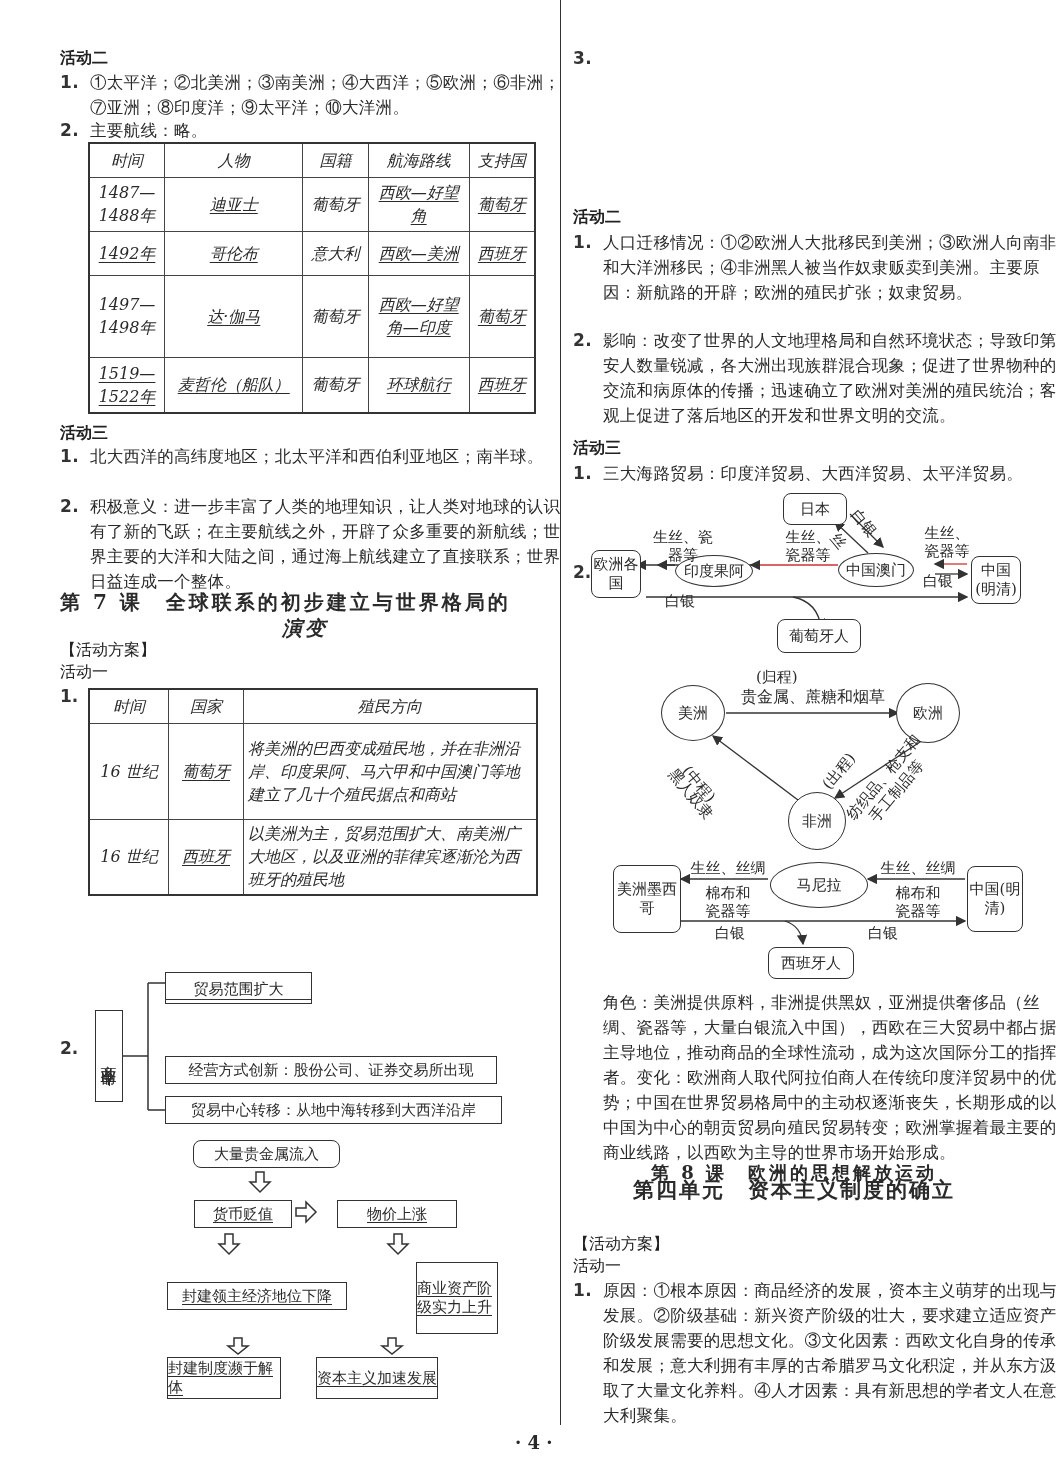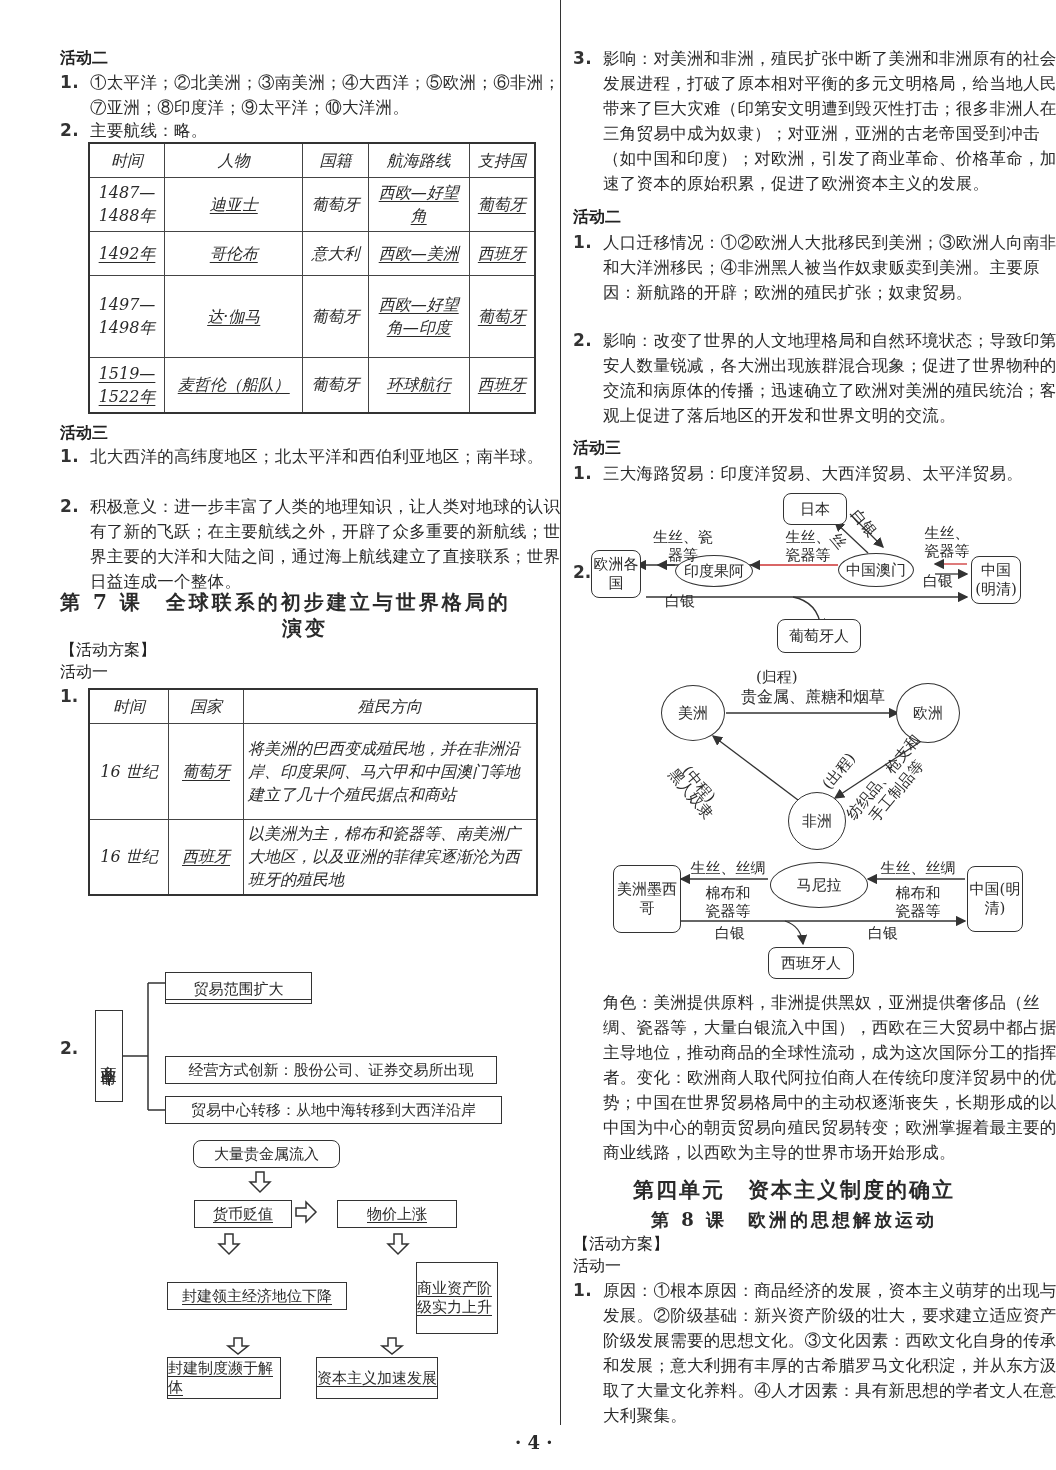--- a/index.html
+++ b/index.html
@@ -87,41 +87,41 @@
   <div class="item" style="top:444px;left:0;width:480px;">
     <span class="num">1.</span>
     <span>北大西洋的高纬度地区；北太平洋和西伯利亚地区；南半球。</span>
   </div>
   <div class="item" style="top:494px;left:0;width:480px;">
     <span class="num">2.</span>
     <span>积极意义：进一步丰富了人类的地理知识，让人类对地球的认识有了新的飞跃；在主要航线之外，开辟了众多重要的新航线；世界主要的大洋和大陆之间，通过海上航线建立了直接联系；世界日益连成一个整体。</span>
   </div>
 
   <div class="abs lesson" style="top:589px;left:0;width:490px;">第 7 课　全球联系的初步建立与世界格局的</div>
-  <div class="abs lesson" style="top:615px;left:0;width:490px;text-align:center;">演变</div>
+  <div class="abs lesson" style="top:615px;left:0;width:490px;text-align:center;font-style:italic;">演变</div>
   <div class="abs h-act" style="top:640px;left:0;font-weight:normal;">【活动方案】</div>
   <div class="abs h-act" style="top:662px;left:0;font-weight:normal;">活动一</div>
   <span class="num" style="top:686px;">1.</span>
 
   <table class="thick" style="top:688px;left:28px;width:450px;">
     <tbody>
         <tr style="height:34px;">
       <th style="width:70px;">时间</th>
       <th style="width:66px;">国家</th>
       <th>殖民方向</th>
     </tr>
     <tr style="height:96px;">
       <td>16 世纪</td>
       <td><u>葡萄牙</u></td>
       <td style="text-align:left;">将美洲的巴西变成殖民地，并在非洲沿岸、印度果阿、马六甲和中国澳门等地建立了几十个殖民据点和商站</td>
     </tr>
     <tr style="height:76px;">
       <td>16 世纪</td>
       <td><u>西班牙</u></td>
-      <td style="text-align:left;">以美洲为主，棉布和瓷器等、南美洲广大地区，以及亚洲的菲律宾逐渐沦为西班牙的殖民地</td>
+      <td style="text-align:left;">以美洲为主，贸易范围扩大、南美洲广大地区，以及亚洲的菲律宾逐渐沦为西班牙的殖民地</td>
     </tr>
   </tbody>
     </table>
 
   <span class="num" style="top:1038px;">2.</span>
   <svg width="490" height="160" style="top:970px;">
     <path d="M63 86 H88 M88 13 V140 M88 13 H105 M88 140 H105" stroke="#333" stroke-width="1.5" fill="none"></path>
   </svg>
   <div class="box vtext" style="top:1010px;left:35px;width:26px;height:90px;font-size:16px;">商业革命</div>
   <div class="box" style="top:976px;left:105px;width:145px;height:26px;">
@@ -166,21 +166,20 @@
       <u>封建制度濒于解体</u>
     </div>
   <div class="box" style="top:1357px;left:256px;width:120px;height:40px;text-align:left;">
       <u>资本主义加速发展</u>
     </div>
 </div>
 
 <div class="col right">
   <div class="item" style="top:46px;left:0;width:470px;">
     <span class="num">3.</span>
-    <span>影响：对美洲和非洲，殖民扩张中断了美洲和非洲原有的社会发展进程，打破了原本相对平衡的多元文明格局，给当地人民带来了巨大灾难（印第安文明遭到毁灭性打击；很多非洲人在三角贸易中成为奴隶）；对亚洲，亚洲的古老帝国受到冲击（如中国和印度）；对欧洲，引发了商业革命、价格革命，加速了资本的原始积累，促进了欧洲资本主义的发展。</span>
   </div>
 
   <div class="abs h-act" style="top:207px;left:0;">活动二</div>
   <div class="item" style="top:230px;left:0;width:470px;">
     <span class="num">1.</span>
     <span>人口迁移情况：①②欧洲人大批移民到美洲；③欧洲人向南非和大洋洲移民；④非洲黑人被当作奴隶贩卖到美洲。主要原因：新航路的开辟；欧洲的殖民扩张；奴隶贸易。</span>
   </div>
   <div class="item" style="top:328px;left:0;width:470px;">
     <span class="num">2.</span>
     <span>影响：改变了世界的人文地理格局和自然环境状态；导致印第安人数量锐减，各大洲出现族群混合现象；促进了世界物种的交流和病原体的传播；迅速确立了欧洲对美洲的殖民统治；客观上促进了落后地区的开发和世界文明的交流。</span>
@@ -297,21 +296,21 @@
   <div class="lbl" style="top:859px;left:300px;width:90px;">生丝、丝绸</div>
   <div class="lbl" style="top:884px;left:320px;width:50px;">棉布和瓷器等</div>
   <div class="lbl" style="top:924px;left:142px;">白银</div>
   <div class="lbl" style="top:924px;left:295px;">白银</div>
 
   <div class="item" style="top:990px;left:0;width:470px;">
     <span>角色：美洲提供原料，非洲提供黑奴，亚洲提供奢侈品（丝绸、瓷器等，大量白银流入中国），西欧在三大贸易中都占据主导地位，推动商品的全球性流动，成为这次国际分工的指挥者。变化：欧洲商人取代阿拉伯商人在传统印度洋贸易中的优势；中国在世界贸易格局中的主动权逐渐丧失，长期形成的以中国为中心的朝贡贸易向殖民贸易转变；欧洲掌握着最主要的商业线路，以西欧为主导的世界市场开始形成。</span>
   </div>
 
   <div class="abs" style="top:1176px;left:60px;font-size:21px;font-weight:bold;letter-spacing:2px;">第四单元　资本主义制度的确立</div>
-  <div class="abs lesson" style="top:1208px;left:78px;font-size:18px;">第 8 课　欧洲的思想解放运动</div>
+  <div class="abs lesson" style="top:1161px;left:78px;font-size:18px;">第 8 课　欧洲的思想解放运动</div>
   <div class="abs h-act" style="top:1234px;left:0;font-weight:normal;">【活动方案】</div>
   <div class="abs h-act" style="top:1256px;left:0;font-weight:normal;">活动一</div>
   <div class="item" style="top:1278px;left:0;width:470px;">
     <span class="num">1.</span>
     <span>原因：①根本原因：商品经济的发展，资本主义萌芽的出现与发展。②阶级基础：新兴资产阶级的壮大，要求建立适应资产阶级发展需要的思想文化。③文化因素：西欧文化自身的传承和发展；意大利拥有丰厚的古希腊罗马文化积淀，并从东方汲取了大量文化养料。④人才因素：具有新思想的学者文人在意大利聚集。</span>
   </div>
 </div>
 
 <div class="pagenum">· 4 ·</div>
 

